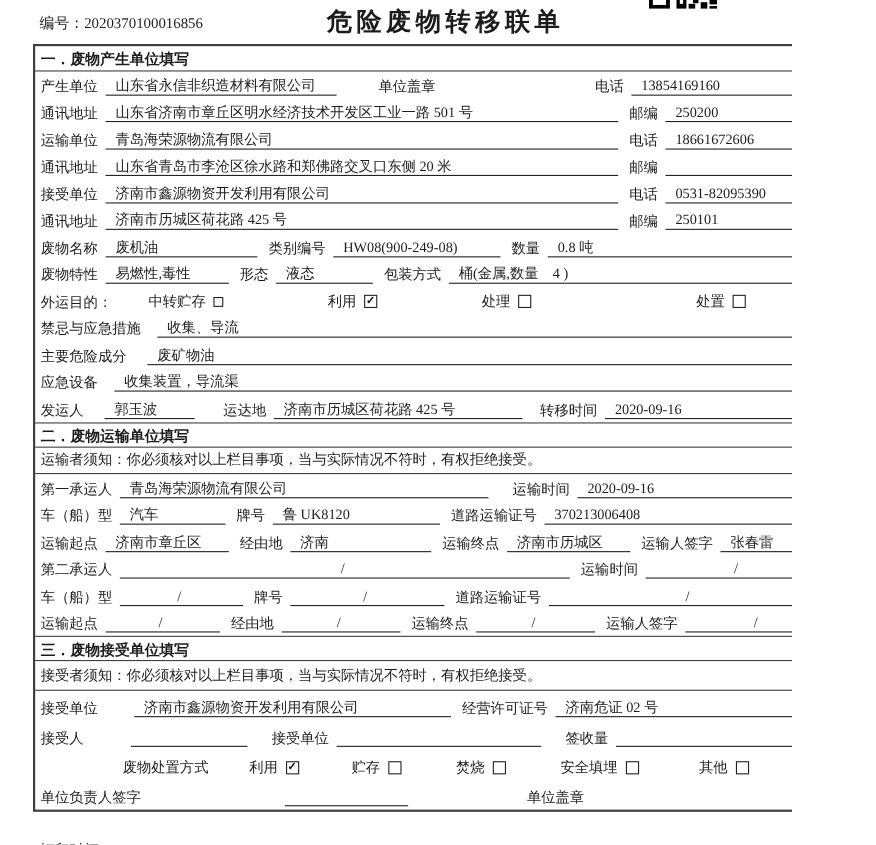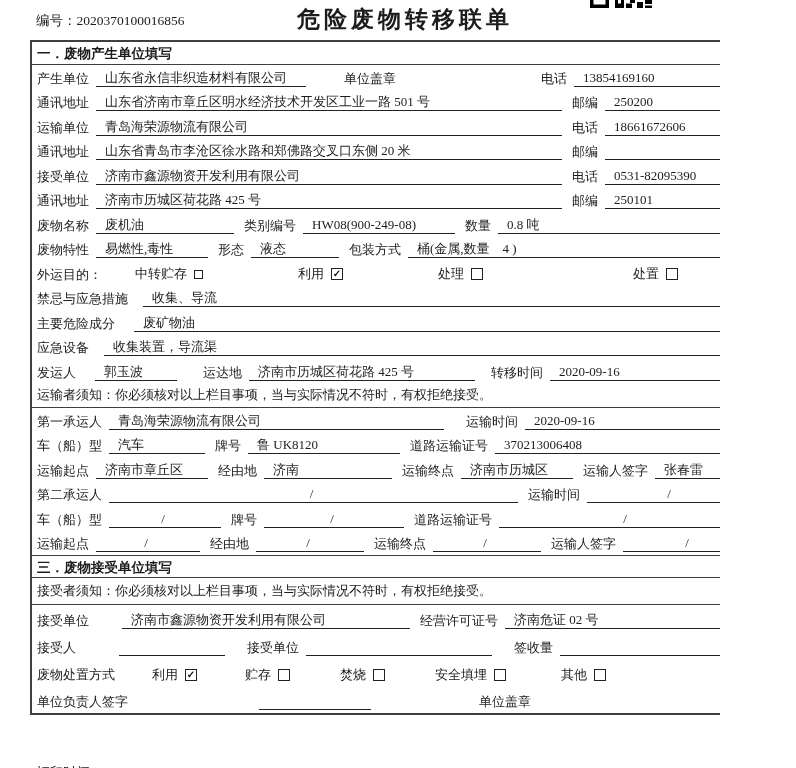--- a/index.html
+++ b/index.html
@@ -162,20 +162,21 @@
         <span class="lbl">发运人</span>
         <span class="sp" style="width: 12px;"></span>
         <span class="val" style="flex: 0 0 82px; width: 82px;">郭玉波</span>
         <span class="sp" style="width: 16px;"></span>
         <span class="lbl">运达地</span>
         <span class="val" style="flex: 0 0 226px; width: 226px;">济南市历城区荷花路 425 号</span>
         <span class="sp" style="width: 6px;"></span>
         <span class="lbl">转移时间</span>
         <span class="val">2020-09-16</span>
       </div>
+      <div class="sec-header bt">二．废物运输单位填写</div>
       <div class="frow note-row">
         <span class="note">运输者须知：你必须核对以上栏目事项，当与实际情况不符时，有权拒绝接受。</span>
       </div>
       <div class="frow">
         <span class="lbl">第一承运人</span>
         <span class="val" style="flex: 0 0 335px; width: 335px;">青岛海荣源物流有限公司</span>
         <span class="sp" style="width: 12px;"></span>
         <span class="lbl">运输时间</span>
         <span class="val">2020-09-16</span>
       </div>
@@ -236,21 +237,21 @@
         <span class="lbl">接受人</span>
         <span class="sp" style="width: 36px;"></span>
         <span class="val" style="flex: 0 0 106px; width: 106px;"></span>
         <span class="sp" style="width: 12px;"></span>
         <span class="lbl">接受单位</span>
         <span class="val" style="flex: 0 0 186px; width: 186px;"></span>
         <span class="sp" style="width: 12px;"></span>
         <span class="lbl">签收量</span>
         <span class="val"></span>
       </div>
-      <div class="frow" style="height: 27px;">
+      <div class="frow" style="height: 27px; justify-content: center;">
         <span class="lbl">废物处置方式</span>
         <span class="sp" style="width: 30px;"></span>
         <span class="cbwrap">
           <span class="cblabel">利用</span>
           <span class="cbox">✓</span>
         </span>
         <span class="sp" style="width: 48px;"></span>
         <span class="cbwrap">
           <span class="cblabel">贮存</span>
           <span class="cbox"></span>

